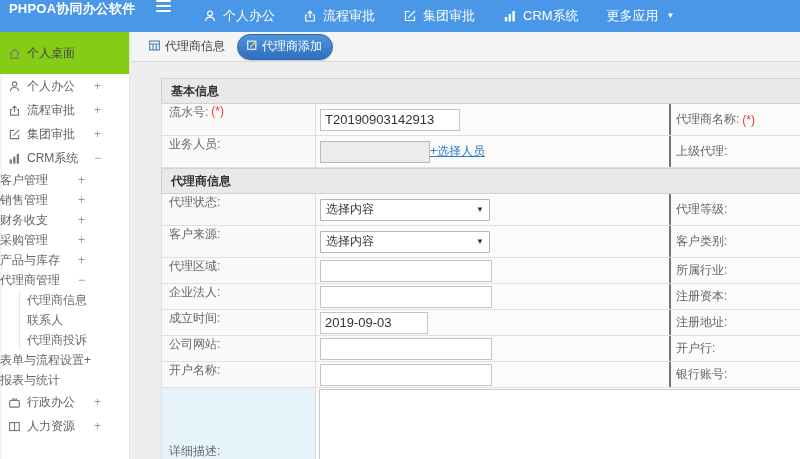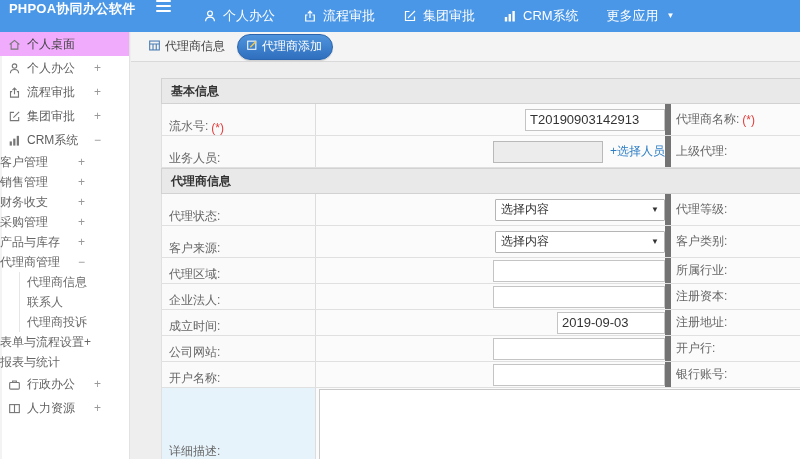--- a/index.html
+++ b/index.html
@@ -14,46 +14,46 @@
   .top-nav { display:flex; align-items:center; margin-left:18px; }
   .nav-item { display:flex; align-items:center; gap:6px; padding:0 14px; height:32px; font-size:13px; cursor:pointer; white-space:nowrap; }
   .nav-item svg { display:block; }
   .caret { font-size:8px; line-height:1; margin-left:2px; }
 
   
   .sidebar { position:absolute; top:32px; left:0; width:130px; bottom:0; background:#fff; border-right:1px solid #e2e2e2; box-shadow:inset 2px 0 0 #f3f3f3; }
   .s-item { display:flex; align-items:center; cursor:pointer; color:#5f5f5f; position:relative; }
   .s-item .sicon { width:13px; margin:0 6px 0 8px; display:flex; color:#777; }
   .s-item.lvl1 { height:24px; font-size:12px; }
-  .s-item.lvl1.active { height:24px; background:#f0abfc; color:#444; }
+  .s-item.lvl1.active { height:42px; background:#84cc16; color:#444; }
   .s-item.lvl2 { height:20px; font-size:12px; color:#666; }
   .s-item.lvl3 { height:20px; margin-left:19px; border-left:1px solid #e6e6e6; padding-left:7px; font-size:12px; color:#6b6b6b; }
   .suffix { position:absolute; right:28px; color:#999; font-size:12px; }
   .s-item.lvl2 .suffix { right:44px; }
 
   
   .main { position:absolute; top:32px; left:131px; right:0; bottom:0; background:#efeeee; overflow:hidden; }
   .tabbar { height:30px; background:#f4f4f4; border-bottom:1px solid #d9d9d9; display:flex; align-items:center; padding-left:11px; }
   .tab-plain { display:flex; align-items:center; gap:4px; color:#444; font-size:12px; cursor:pointer; padding:0 6px; }
   .tab-btn { display:flex; align-items:center; gap:4px; margin-left:6px; padding:3px 10px 4px 8px; font-size:12px; color:#fff; background:linear-gradient(#4f94dd,#2f6fbe); border:1px solid #2a65ad; border-radius:13px; cursor:pointer; box-shadow:0 1px 1px rgba(0,0,0,.15);text-align:right; }
 
   
   .form { position:absolute; left:30px; top:46px; width:720px; }
   .sec-header { height:26px; line-height:25px; background:#e9e9e9; border:1px solid #d2d2d2; font-weight:bold; color:#333; padding-left:9px; font-size:12px; }
   .frow { display:flex; border-bottom:1px solid #e0e0e0; border-left:1px solid #e0e0e0; background:#fbfbfb; }
   .h32 { height:32px; } .h26 { height:26px; } .hbig { height:120px; }
-  .lcell { width:154px; border-right:1px solid #ddd; display:flex; align-items:flex-end; padding-left:7px; background:#fafafa; }
-  .vcell { width:355px; border-right:6px solid #737373; display:flex; align-items:center; padding-left:4px;justify-content:flex-end; }
+  .lcell { width:154px; border-right:1px solid #ddd; display:flex; align-items:flex-start; padding-left:7px; background:#fafafa; }
+  .vcell { width:355px; border-right:2px solid #737373; display:flex; align-items:center; padding-left:4px; }
   .rcell { flex:1; display:flex; align-items:center; padding-left:5px; }
   .lbl { color:#666; font-size:12px; white-space:nowrap; }
   .req { color:#e53c3c; font-size:12px; margin-left:3px; }
   .inp { height:22px; border:1px solid #c4c4c4; background:#fff; padding:0 4px; font-size:13px; color:#333; font-family:"Liberation Sans","DejaVu Sans",sans-serif; }
   .w140 { width:140px; } .w120 { width:108px; } .w172 { width:172px; }
   .inp.disabled { width:110px; background:#ececec; border-color:#b9b9b9; }
-  .link { color:#2d7dc5; font-size:12px; margin-left:7px; cursor:pointer; white-space:nowrap; }
+  .link { color:#2d7dc5; font-size:12px; cursor:pointer; white-space:nowrap;text-decoration:underline; }
   .sel { width:170px; height:22px; border:1px solid #b5b5b5; background:#fff; display:flex; align-items:center; justify-content:space-between; padding:0 5px; font-size:12px; color:#333; cursor:pointer; border-radius:1px; }
   .sel .sel-caret { font-size:8px; color:#333; }
   .desc-row .lcell { background:#e7f3fb; align-items:flex-end; padding-bottom:47px; }
   .desc-row .vwide { flex:1; padding:1px 0 0 3px; }
   .txtarea { width:560px; height:117px; border:1px solid #c9c9c9; background:#fff; resize:none; font-family:"Liberation Sans","DejaVu Sans",sans-serif; }
 
   svg { flex:none; }
 </style>
 </head>
 <body>

